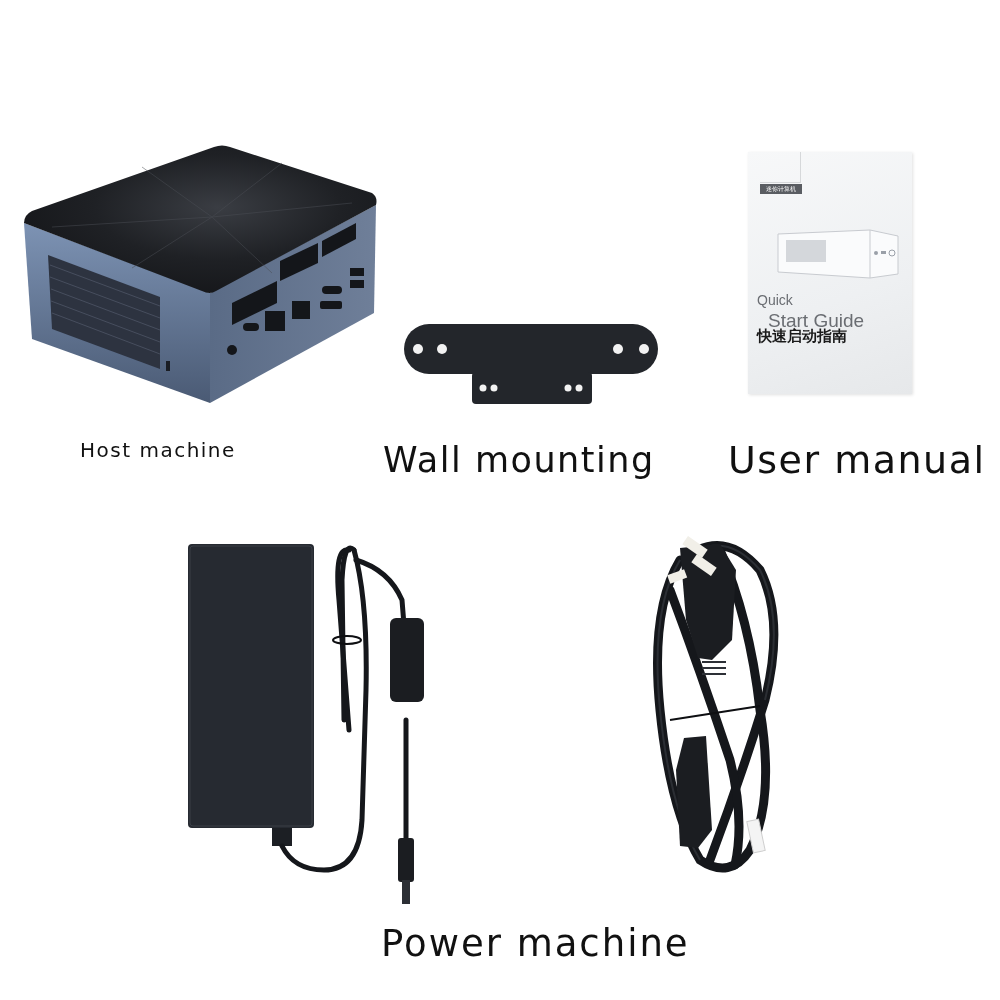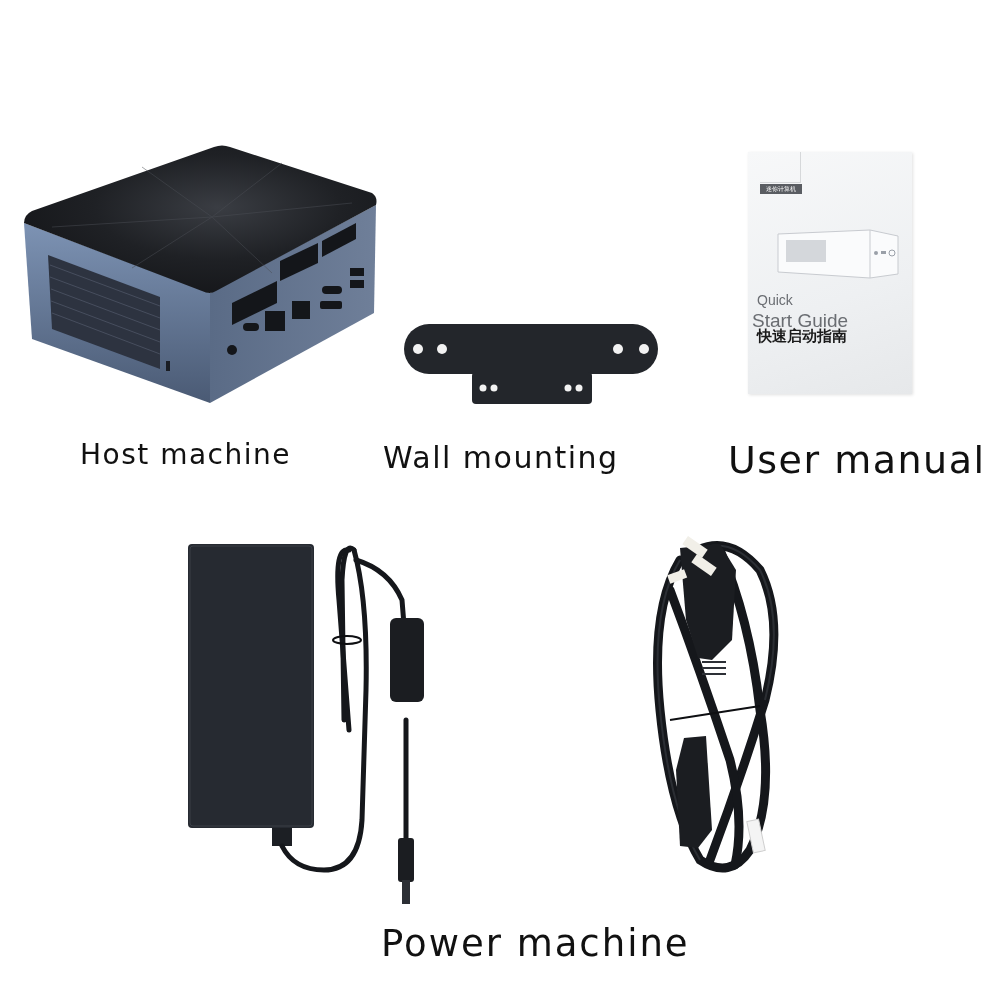--- a/index.html
+++ b/index.html
@@ -38,21 +38,21 @@
     }
     #manual .pic {
       position: absolute; left: 26px; top: 74px; width: 126px; height: 54px;
     }
     #manual .q1 {
       position: absolute; left: 9px; top: 140px; font-size: 14px; color: #6a6d72;
       font-family: "Liberation Sans", sans-serif;
       text-align: right;
     }
     #manual .q2 {
-      position: absolute; left: 4px; top: 158px; font-size: 19px; color: #6a6d72;
+      position: absolute; left: 20px; top: 158px; font-size: 19px; color: #6a6d72;
       font-family: "Liberation Sans", sans-serif;
     }
     #manual .q3 {
       position: absolute; left: 9px; top: 175px; font-size: 15px; color: #1a1a1a;
       font-weight: bold; font-family: "DejaVu Sans", sans-serif;
     }
 
     
     #adapter { left: 184px; top: 540px; width: 250px; height: 370px; }
 
@@ -114,39 +114,39 @@
       <rect x="243" y="168" width="20" height="20"></rect>
       <rect x="270" y="158" width="18" height="18"></rect>
       <rect x="300" y="143" width="20" height="8" rx="4"></rect>
       <rect x="298" y="158" width="22" height="8" rx="2"></rect>
       <rect x="328" y="125" width="14" height="8"></rect>
       <rect x="328" y="137" width="14" height="8"></rect>
       <circle cx="210" cy="207" r="5"></circle>
     </g>
   </svg>
 </div>
-<div class="label" style="left:80px; top:438px; font-size:28px;">Host machine</div>
+<div class="label" style="left:80px; top:438px; font-size:20px;">Host machine</div>
 
 <div class="item" id="mount">
   <svg width="262" height="84" viewBox="0 0 262 84">
     <rect x="4" y="2" width="254" height="50" rx="25" fill="#23262b"></rect>
     <rect x="72" y="50" width="120" height="32" rx="4" fill="#23262b"></rect>
     <g fill="#f2f2f2">
       <circle cx="18" cy="27" r="5"></circle>
       <circle cx="42" cy="27" r="5"></circle>
       <circle cx="218" cy="27" r="5"></circle>
       <circle cx="244" cy="27" r="5"></circle>
       <circle cx="83" cy="66" r="3.5"></circle>
       <circle cx="94" cy="66" r="3.5"></circle>
       <circle cx="168" cy="66" r="3.5"></circle>
       <circle cx="179" cy="66" r="3.5"></circle>
     </g>
   </svg>
 </div>
-<div class="label" style="left:383px; top:440px; font-size:30px;">Wall mounting</div>
+<div class="label" style="left:383px; top:440px; font-size:35px;">Wall mounting</div>
 
 <div class="item" id="manual">
   <div class="tabline"></div>
   <div class="tab">迷你计算机</div>
   <svg class="pic" viewBox="0 0 126 54">
     <path d="M4,8 L96,4 L124,10 L124,48 L96,52 L4,46 Z" fill="#fafbfc" stroke="#c8cbd0" stroke-width="1"></path>
     <line x1="96" y1="4" x2="96" y2="52" stroke="#c8cbd0"></line>
     <rect x="12" y="14" width="40" height="22" fill="#d4d7db"></rect>
     <circle cx="102" cy="27" r="2" fill="#9aa0a8"></circle>
     <rect x="107" y="25" width="5" height="3" fill="#9aa0a8"></rect>

